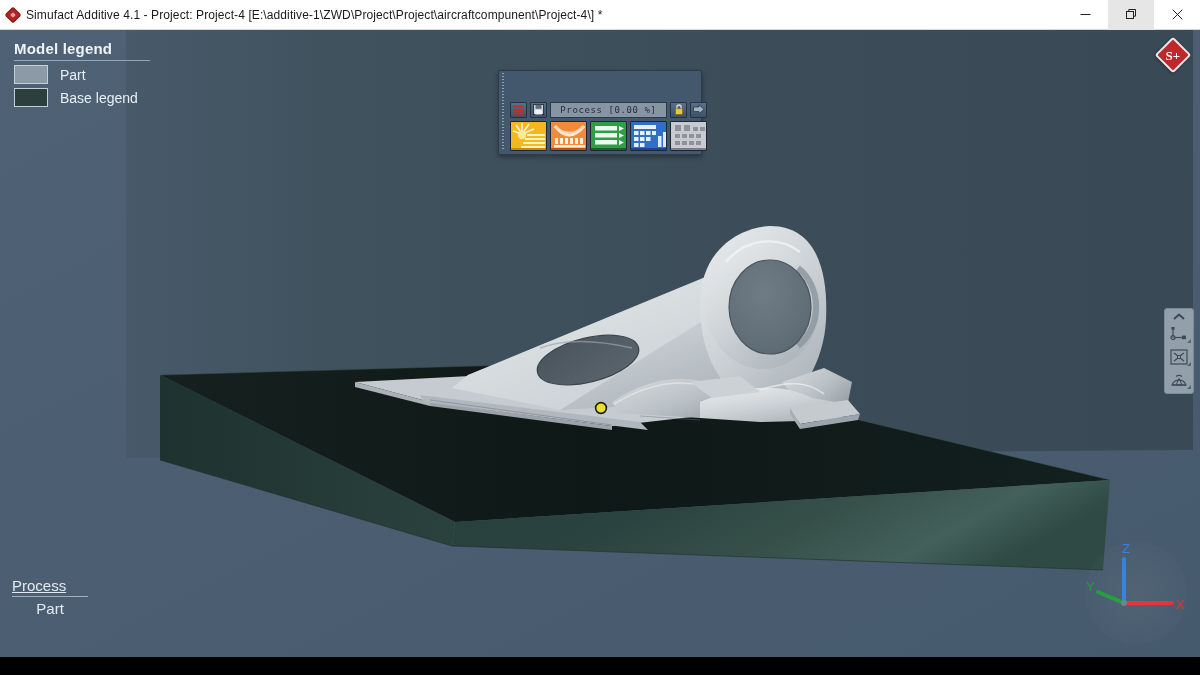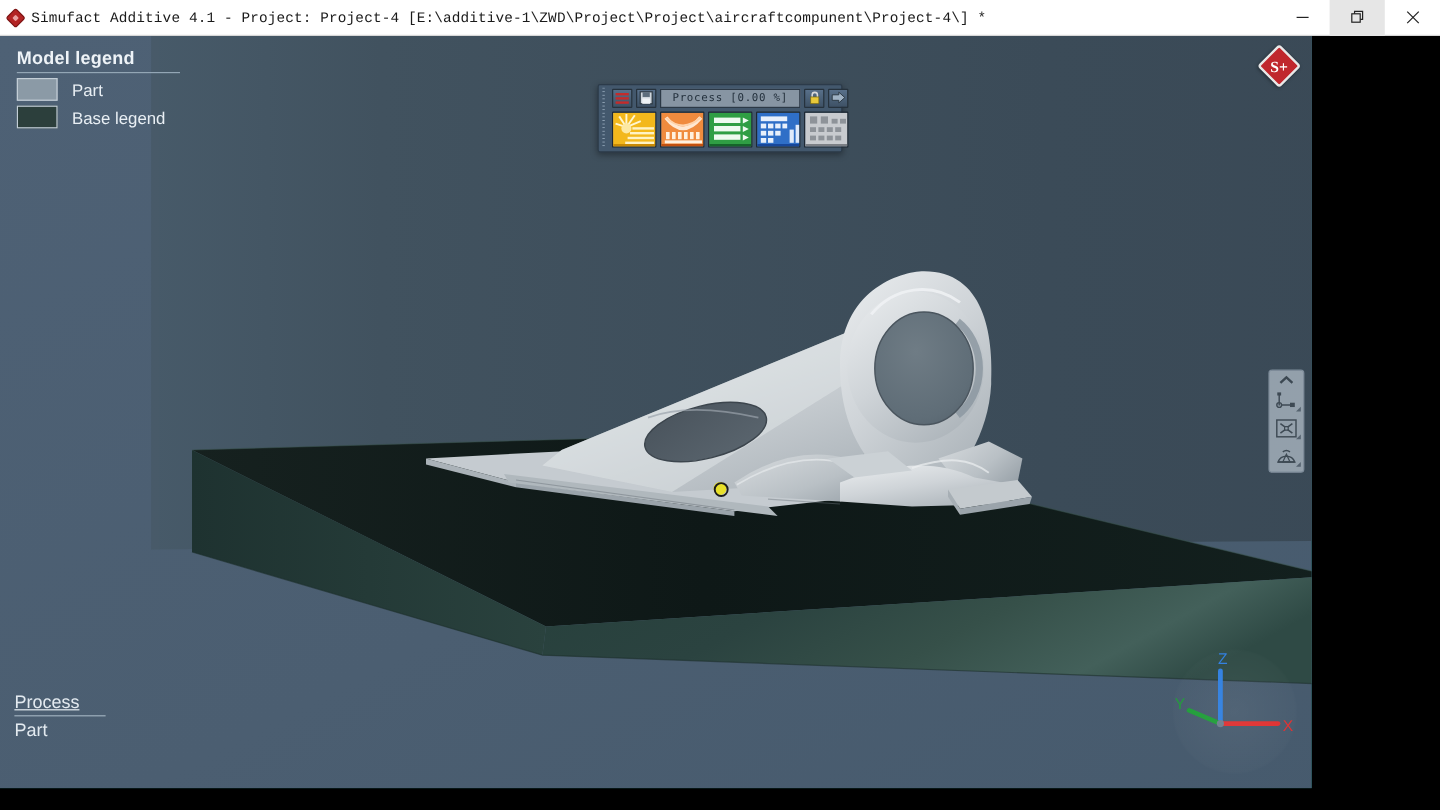--- a/index.html
+++ b/index.html
@@ -22,34 +22,34 @@
   .diamond-ico{
     width:12px; height:12px; background:#b32424; transform:rotate(45deg);
     border:1px solid #7d1414; border-radius:2px; position:relative;
   }
   .diamond-ico:after{
     content:""; position:absolute; left:3px; top:3px; width:4px; height:4px;
     background:#e8a0a0; border-radius:1px;
   }
   #title-text{
     font-size:12px; color:#1a1a1a; white-space:nowrap; letter-spacing:0.1px;
-    flex:1 1 auto; overflow:hidden;font-family:Liberation Mono, monospace;
+    flex:1 1 auto; overflow:hidden;
   }
   #winctl{ display:flex; height:30px; flex:0 0 auto; }
   .wbtn{
     width:46px; height:30px; display:flex; align-items:center; justify-content:center;
     font-size:11px; color:#222; background:transparent;
   }
   .wbtn.active{ background:#e6e6e6; }
   .wbtn svg{ display:block; }
 
   
   #viewport{
-    position:absolute; left:0; top:30px; width:1093px; height:627px;
-    background:#0f766e; overflow:hidden;
+    position:absolute; left:0; top:30px; width:1200px; height:627px;
+    background:#a21caf; overflow:hidden;text-align:center;
   }
   
   #backdrop{
     position:absolute; left:0; top:0; width:1200px; height:627px;
   }
 
   
   #legend{
     position:absolute; left:14px; top:10px; z-index:30; color:#dfe7ee;
   }
@@ -94,21 +94,21 @@
     background:#43586d; border:1px solid #2c3b4a; border-radius:2px;
     padding:2px 2px 3px 2px; box-shadow:0 2px 5px rgba(0,0,0,.35);
     display:flex;
   }
   #drag-handle{
     width:7px; flex:0 0 7px; margin-right:2px;
     background:repeating-linear-gradient(to bottom,#8fa2b4 0 1px,transparent 1px 3px);
     background-size:2px 3px; background-position:1px 0; background-repeat:repeat-y;
   }
   #proctool-body{ flex:1 1 auto; }
-  #proctool-top{ display:flex; align-items:center; height:17px; gap:3px; }
+  #proctool-top{ display:flex; align-items:center; height:17px; gap:3px;margin-top:28px; }
   .tbtn{
     width:17px; height:16px; border:1px solid #26323d; border-radius:1px;
     background:linear-gradient(#58708a,#3e5165); display:flex;
     align-items:center; justify-content:center;
   }
   #procfield{
     flex:1 1 auto; height:16px; background:#8795a3;
     border:1px solid #2c3946; display:flex; align-items:center;
     justify-content:center;
   }

